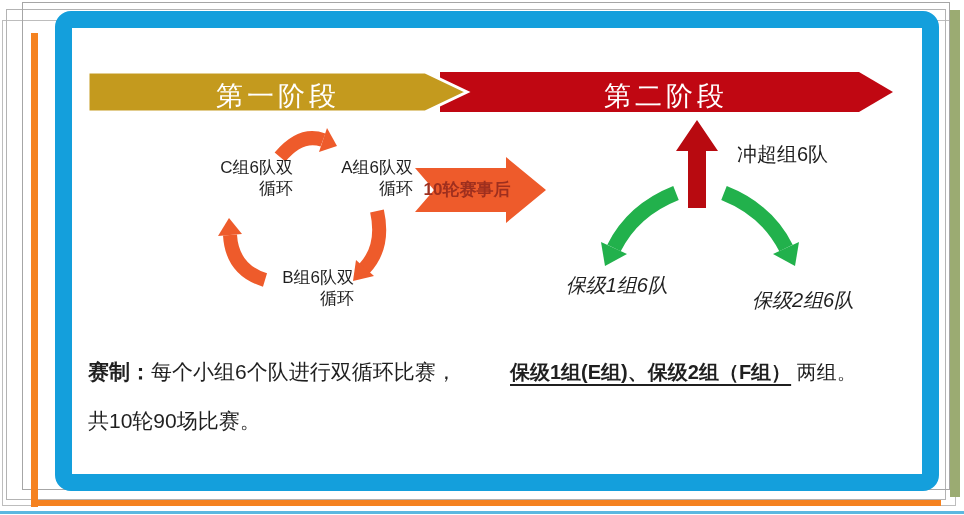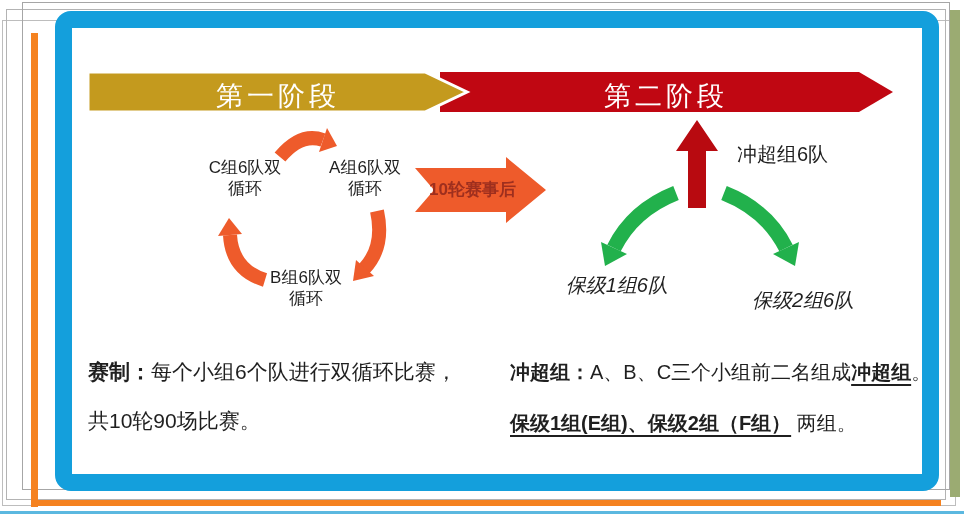--- a/index.html
+++ b/index.html
@@ -18,25 +18,25 @@
   #blue-bottom-line{left:0px;top:511px;width:964px;height:3px;background:#5BB8E0;}
   
   #blue-frame{left:55px;top:11px;width:850px;height:446px;border:17px solid #149FDC;
               border-radius:16px;background:#fff;}
   
   #shapes{left:0;top:0;width:964px;height:515px;pointer-events:none;}
   
   .banner-label{position:absolute;text-align:center;color:#fff;font-size:27px;letter-spacing:4px;}
   #lbl-stage1{left:98px;top:78px;width:360px;}
   #lbl-stage2{left:460px;top:78px;width:412px;}
-  .cycle-label{position:absolute;width:96px;text-align:center;font-size:17px;line-height:21px;}
+  .cycle-label{position:absolute;width:96px;text-align:right;font-size:17px;line-height:21px;}
   #lbl-c{left:197px;top:157px;}
   #lbl-a{left:317px;top:157px;}
   #lbl-b{left:258px;top:267px;}
-  #lbl-transition{left:418px;top:178px;width:98px;text-align:right;
+  #lbl-transition{left:418px;top:178px;width:98px;text-align:center;
                   font-size:17px;font-weight:bold;color:#9E2F1E;}
   .stage2-label{position:absolute;font-size:20px;}
   #lbl-promotion{left:737px;top:141px;}
   #lbl-releg1{left:552px;top:272px;width:116px;text-align:right;font-style:italic;}
   #lbl-releg2{left:745px;top:287px;width:116px;text-align:center;font-style:italic;}
   
   .note{position:absolute;}
   .note-line{white-space:nowrap;margin-top:12px;}
   #note-left{left:88px;top:341px;font-size:21px;line-height:37px;}
   #note-right{left:510px;top:341px;font-size:20px;line-height:39px;}
@@ -105,20 +105,17 @@
     <div class="note-line">
       <span class="nt">赛制：</span><span>每个小组6个队进行双循环比赛，</span>
     </div>
     <div class="note-line">
       <span>共10轮90场比赛。</span>
     </div>
   </div>
 
   <div id="note-right" class="note">
     <div class="note-line">
-      <span class="nt">冲超组：</span><span>A、B、C三个小组前二名组成</span><span class="emph">冲超组</span><span>。</span>
-    </div>
-    <div class="note-line">
       <span class="emph">保级1组(E组)、保级2组（F组）</span><span> 两组。</span>
     </div>
   </div>
 
 </div>
 
 </body></html>

